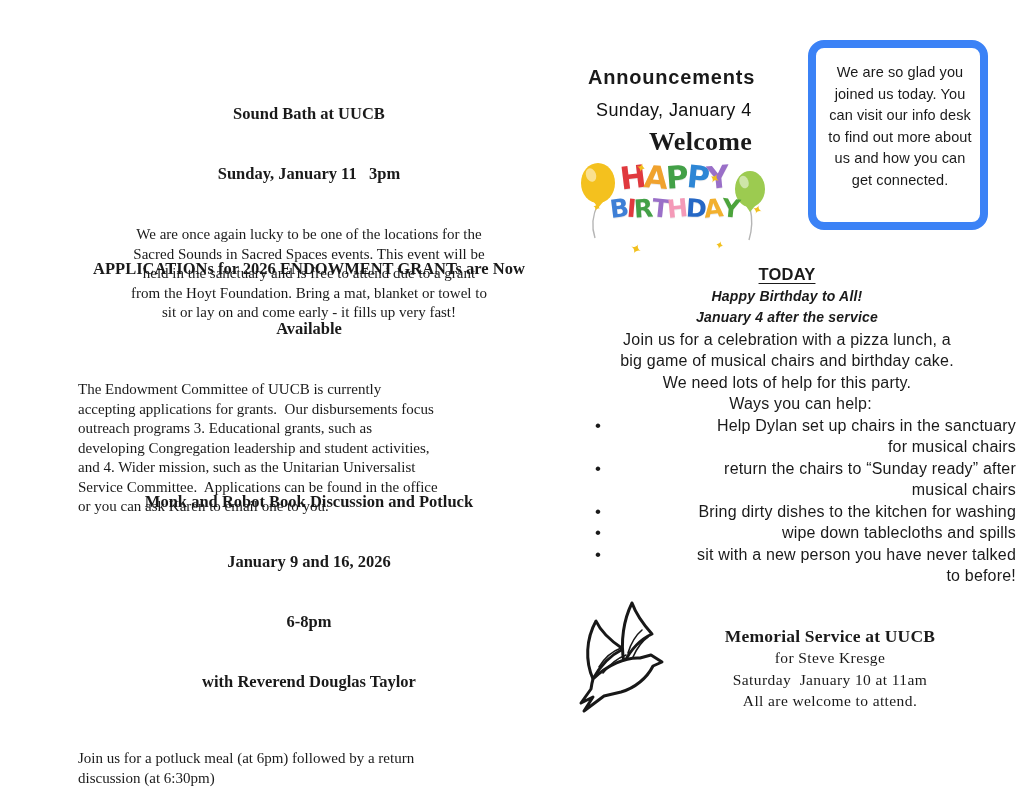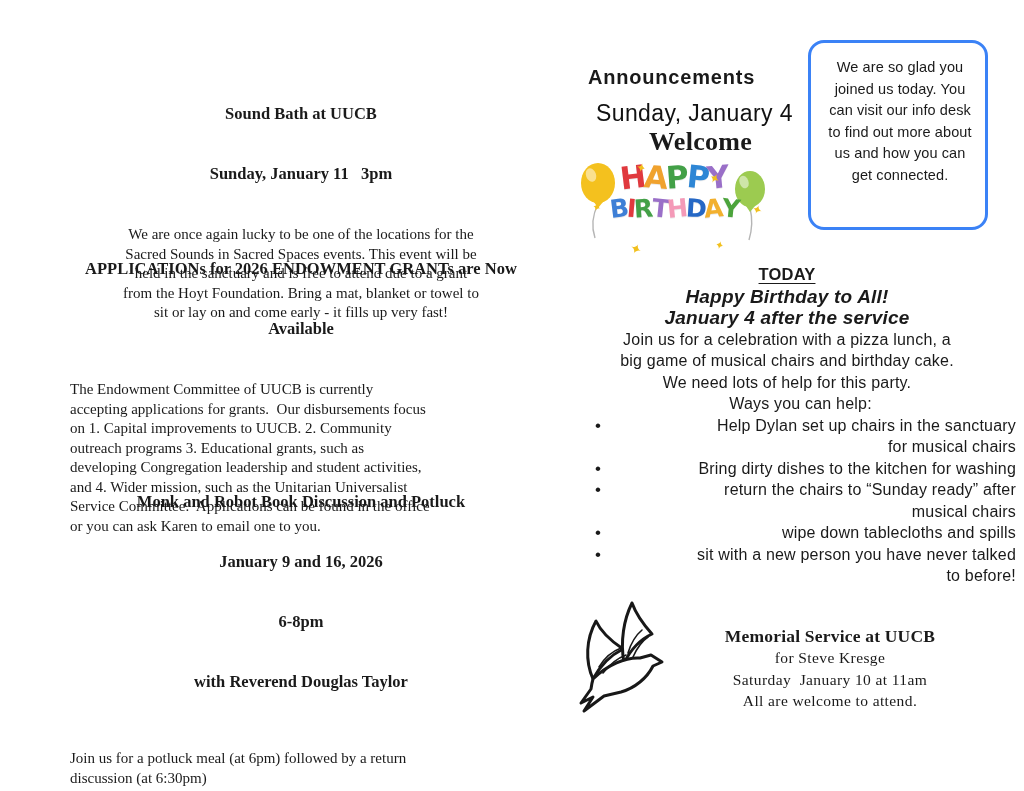--- a/index.html
+++ b/index.html
@@ -7,33 +7,33 @@
     position:relative;width:1024px;height:791px;background:#ffffff;
     color:#1a1a1a;overflow:hidden;
     font-family:"Liberation Sans","DejaVu Sans",sans-serif;
   }
   .serif{font-family:Liberation Serif, serif;margin-left:40px;}
   .sans{font-family:"Liberation Sans","DejaVu Sans",sans-serif;text-align:center;}
   .abs{position:absolute;}
 
   
   .left-col{position:absolute;left:30px;top:64px;width:462px;}
-  .l-sec{position:absolute;left:0;width:100%;}
+  .l-sec{position:absolute;left:8px;width:100%;}
   .l-sec-1{top:0;}
   .l-sec-2{top:155px;}
   .l-sec-3{top:388px;}
   .l-head{font-weight:bold;text-align:center;font-size:16.5px;line-height:20px;white-space:pre;}
   .l-body{font-size:15px;line-height:19.5px;margin-top:1px;}
   .l-body .l-line{white-space:pre;}
   .l-body.center{text-align:center;}
   .l-body.gap-top{margin-top:17px;}
 
   
   .announce-title{left:588px;top:66px;font-size:20px;font-weight:bold;letter-spacing:.8px;}
-  .announce-date{left:596px;top:100px;font-size:23px;letter-spacing:.4px;color:#111;}
+  .announce-date{left:596px;top:100px;font-size:18px;letter-spacing:.4px;color:#111;}
   .welcome{left:609px;top:127px;font-size:26px;font-weight:bold;letter-spacing:.3px;}
 
   
   .bday-art{left:578px;top:158px;width:192px;height:102px;}
   .bday-rows{position:absolute;left:30px;top:4px;width:134px;}
   .bday-row{display:flex;justify-content:center;}
   .bday-letter{
     font-family:"DejaVu Sans","Liberation Sans",sans-serif;
     font-weight:bold;display:inline-block;line-height:1;
     text-shadow:0 1px 0 rgba(0,0,0,.08);
@@ -42,29 +42,29 @@
   .bday-row-2{margin-top:3px;}
   .bday-row-2 .bday-letter{font-size:25px;margin:0 -1px;}
   .balloon{position:absolute;}
   .balloon-left{left:0;top:4px;width:40px;height:78px;}
   .balloon-right{left:154px;top:12px;width:36px;height:72px;}
   .sparkle{position:absolute;line-height:1;display:inline-block;}
 
   
   .info-box{
     left:808px;top:40px;width:180px;height:190px;box-sizing:border-box;
-    border:3px solid #3b82f6;border-radius:16px;
+    border:8px solid #3b82f6;border-radius:16px;
     padding:14px 8px 0 12px;
     font-size:14.5px;line-height:21.5px;letter-spacing:.1px;background:#fff;
   }
 
   
   .today{left:558px;top:264px;width:458px;text-align:center;font-size:16px;line-height:21.5px;letter-spacing:.2px;}
   .today-title{font-weight:bold;font-size:16.5px;text-decoration:underline;text-underline-offset:3px;}
-  .today-sub{font-weight:bold;font-style:italic;font-size:19px;}
+  .today-sub{font-weight:bold;font-style:italic;font-size:14px;}
   .today-line{white-space:pre;}
   .ways-label{text-align:center;margin-left:27px;}
   .help-list{list-style:none;margin:0;padding:0 0 0 37px;text-align:left;}
   .help-list li{position:relative;padding-left:17px;}
   .help-list li::before{content:"\2022";position:absolute;left:0;top:0;font-size:17px;}
   .bullet-line{white-space:pre;text-align:right;}
 
   
   .dove{left:576px;top:597px;width:92px;height:120px;}
   .memorial-text{left:650px;top:625px;width:280px;text-align:center;}
@@ -93,21 +93,20 @@
     </div>
 
     <div class="l-sec l-sec-2">
       <div class="l-head">
         <div>APPLICATIONs for 2026 ENDOWMENT GRANTs are Now</div>
         <div>Available</div>
       </div>
       <div class="l-body">
         <div class="l-line">The Endowment Committee of UUCB is currently</div>
         <div class="l-line">accepting applications for grants.  Our disbursements focus</div>
-        <div class="l-line">on 1. Capital improvements to UUCB. 2. Community</div>
         <div class="l-line">outreach programs 3. Educational grants, such as</div>
         <div class="l-line">developing Congregation leadership and student activities,</div>
         <div class="l-line">and 4. Wider mission, such as the Unitarian Universalist</div>
         <div class="l-line">Service Committee.  Applications can be found in the office</div>
         <div class="l-line">or you can ask Karen to email one to you.</div>
       </div>
     </div>
 
     <div class="l-sec l-sec-3">
       <div class="l-head">
@@ -180,25 +179,25 @@
     <div class="today-line">Join us for a celebration with a pizza lunch, a</div>
     <div class="today-line">big game of musical chairs and birthday cake.</div>
     <div class="today-line">We need lots of help for this party.</div>
     <div class="ways-label">Ways you can help:</div>
     <ul class="help-list">
       <li>
         <div class="bullet-line">Help Dylan set up chairs in the sanctuary</div>
         <div class="bullet-line">for musical chairs</div>
       </li>
       <li>
-        <div class="bullet-line">Bring dirty dishes to the kitchen for washing</div>
-      </li>
-      <li>
         <div class="bullet-line"> return the chairs to “Sunday ready” after</div>
         <div class="bullet-line">musical chairs</div>
+      </li>
+      <li>
+        <div class="bullet-line">Bring dirty dishes to the kitchen for washing</div>
       </li>
       <li>
         <div class="bullet-line">wipe down tablecloths and spills</div>
       </li>
       <li>
         <div class="bullet-line">sit with a new person you have never talked</div>
         <div class="bullet-line">to before!</div>
       </li>
     </ul>
   </div>

